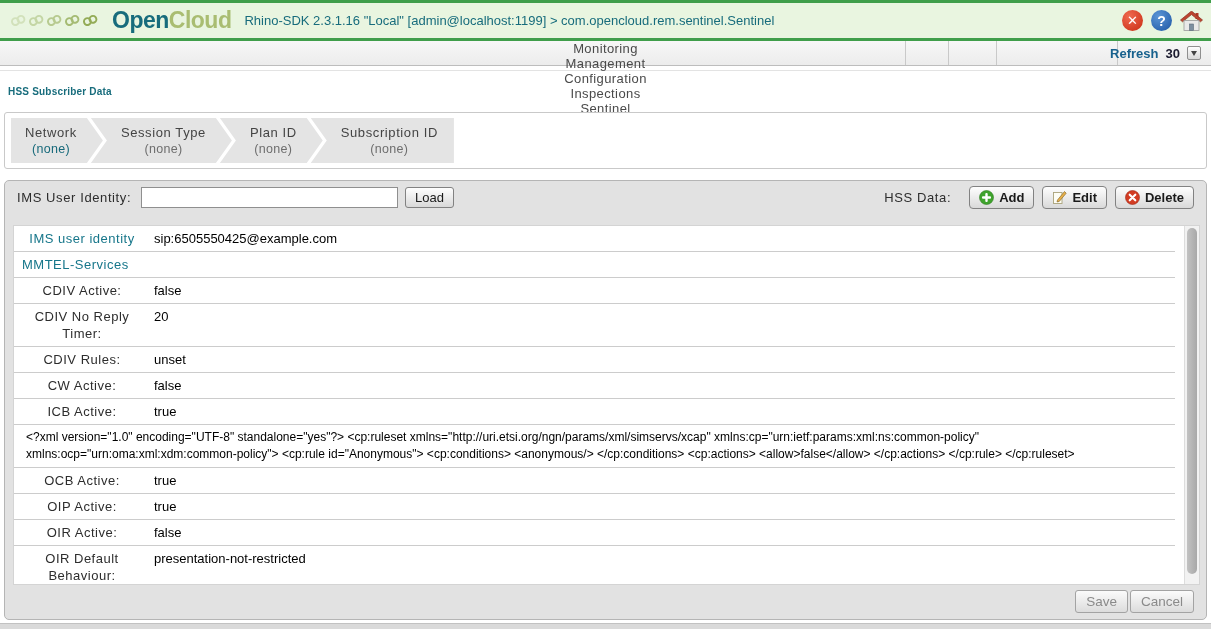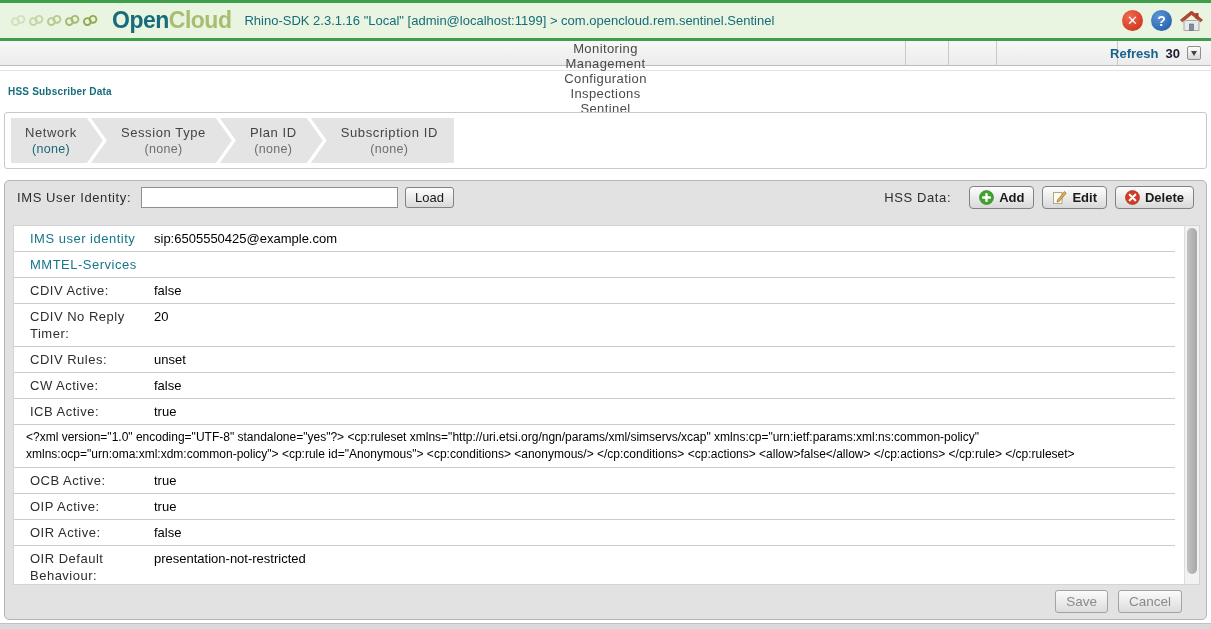--- a/index.html
+++ b/index.html
@@ -92,36 +92,36 @@
   .hss-label { letter-spacing:0.6px; color:#2d2d2d; margin-right:10px; }
   .hss-btn { margin-left:8px; }
 
   
   .tview {
     position:absolute; left:8px; right:6px; top:44px; bottom:34px;
     background:#fff; border:1px solid #d4d4d4; overflow:hidden;
   }
   .trows { padding-right:24px; }
   .trow { display:flex; border-bottom:1px solid #ccc; padding:4px 0; line-height:17px; }
-  .tlabel { width:128px; flex:none; padding-left:16px; color:#2d2d2d; letter-spacing:0.5px; }
+  .tlabel { width:128px; flex:none; padding-left:8px; color:#2d2d2d; letter-spacing:0.5px;text-align:center; }
   .tvalue { flex:1; padding-left:12px; color:#000; }
   .trow.header-row .tlabel, .trow.section .tlabel { color:#16768a; cursor:pointer; }
   .trow.section .tlabel { width:auto; }
   .trow.xml .tvalue { font-size:12px; line-height:17px; }
   
   .sbar {
     position:absolute; top:0; bottom:0; right:0; width:15px;
     background:#f2f2f2; border-left:1px solid #ddd;
   }
   .sthumb {
     position:absolute; top:2px; left:2px; width:10px; height:346px;
     background:linear-gradient(90deg,#c2c2c2,#a8a8a8); border-radius:6px; cursor:grab;
   }
   
-  .panel-footer { position:absolute; right:24px; bottom:6px; display:flex; gap:10px; }
+  .panel-footer { position:absolute; right:12px; bottom:6px; display:flex; gap:2px; }
   .foot-btn {
     background:linear-gradient(#fbfbfb,#dcdcdc); border:1px solid #a3a3a3; border-radius:3px;
     padding:3px 10px; font-size:13.5px; color:#8a8a8a; cursor:pointer;
   }
   .bottom-band { position:absolute; left:0; right:0; bottom:0; height:6px; background:#dadada; border-top:1px solid #c2c2c2; }
 </style>
 </head>
 <body>
 
 <div class="topline"></div>

